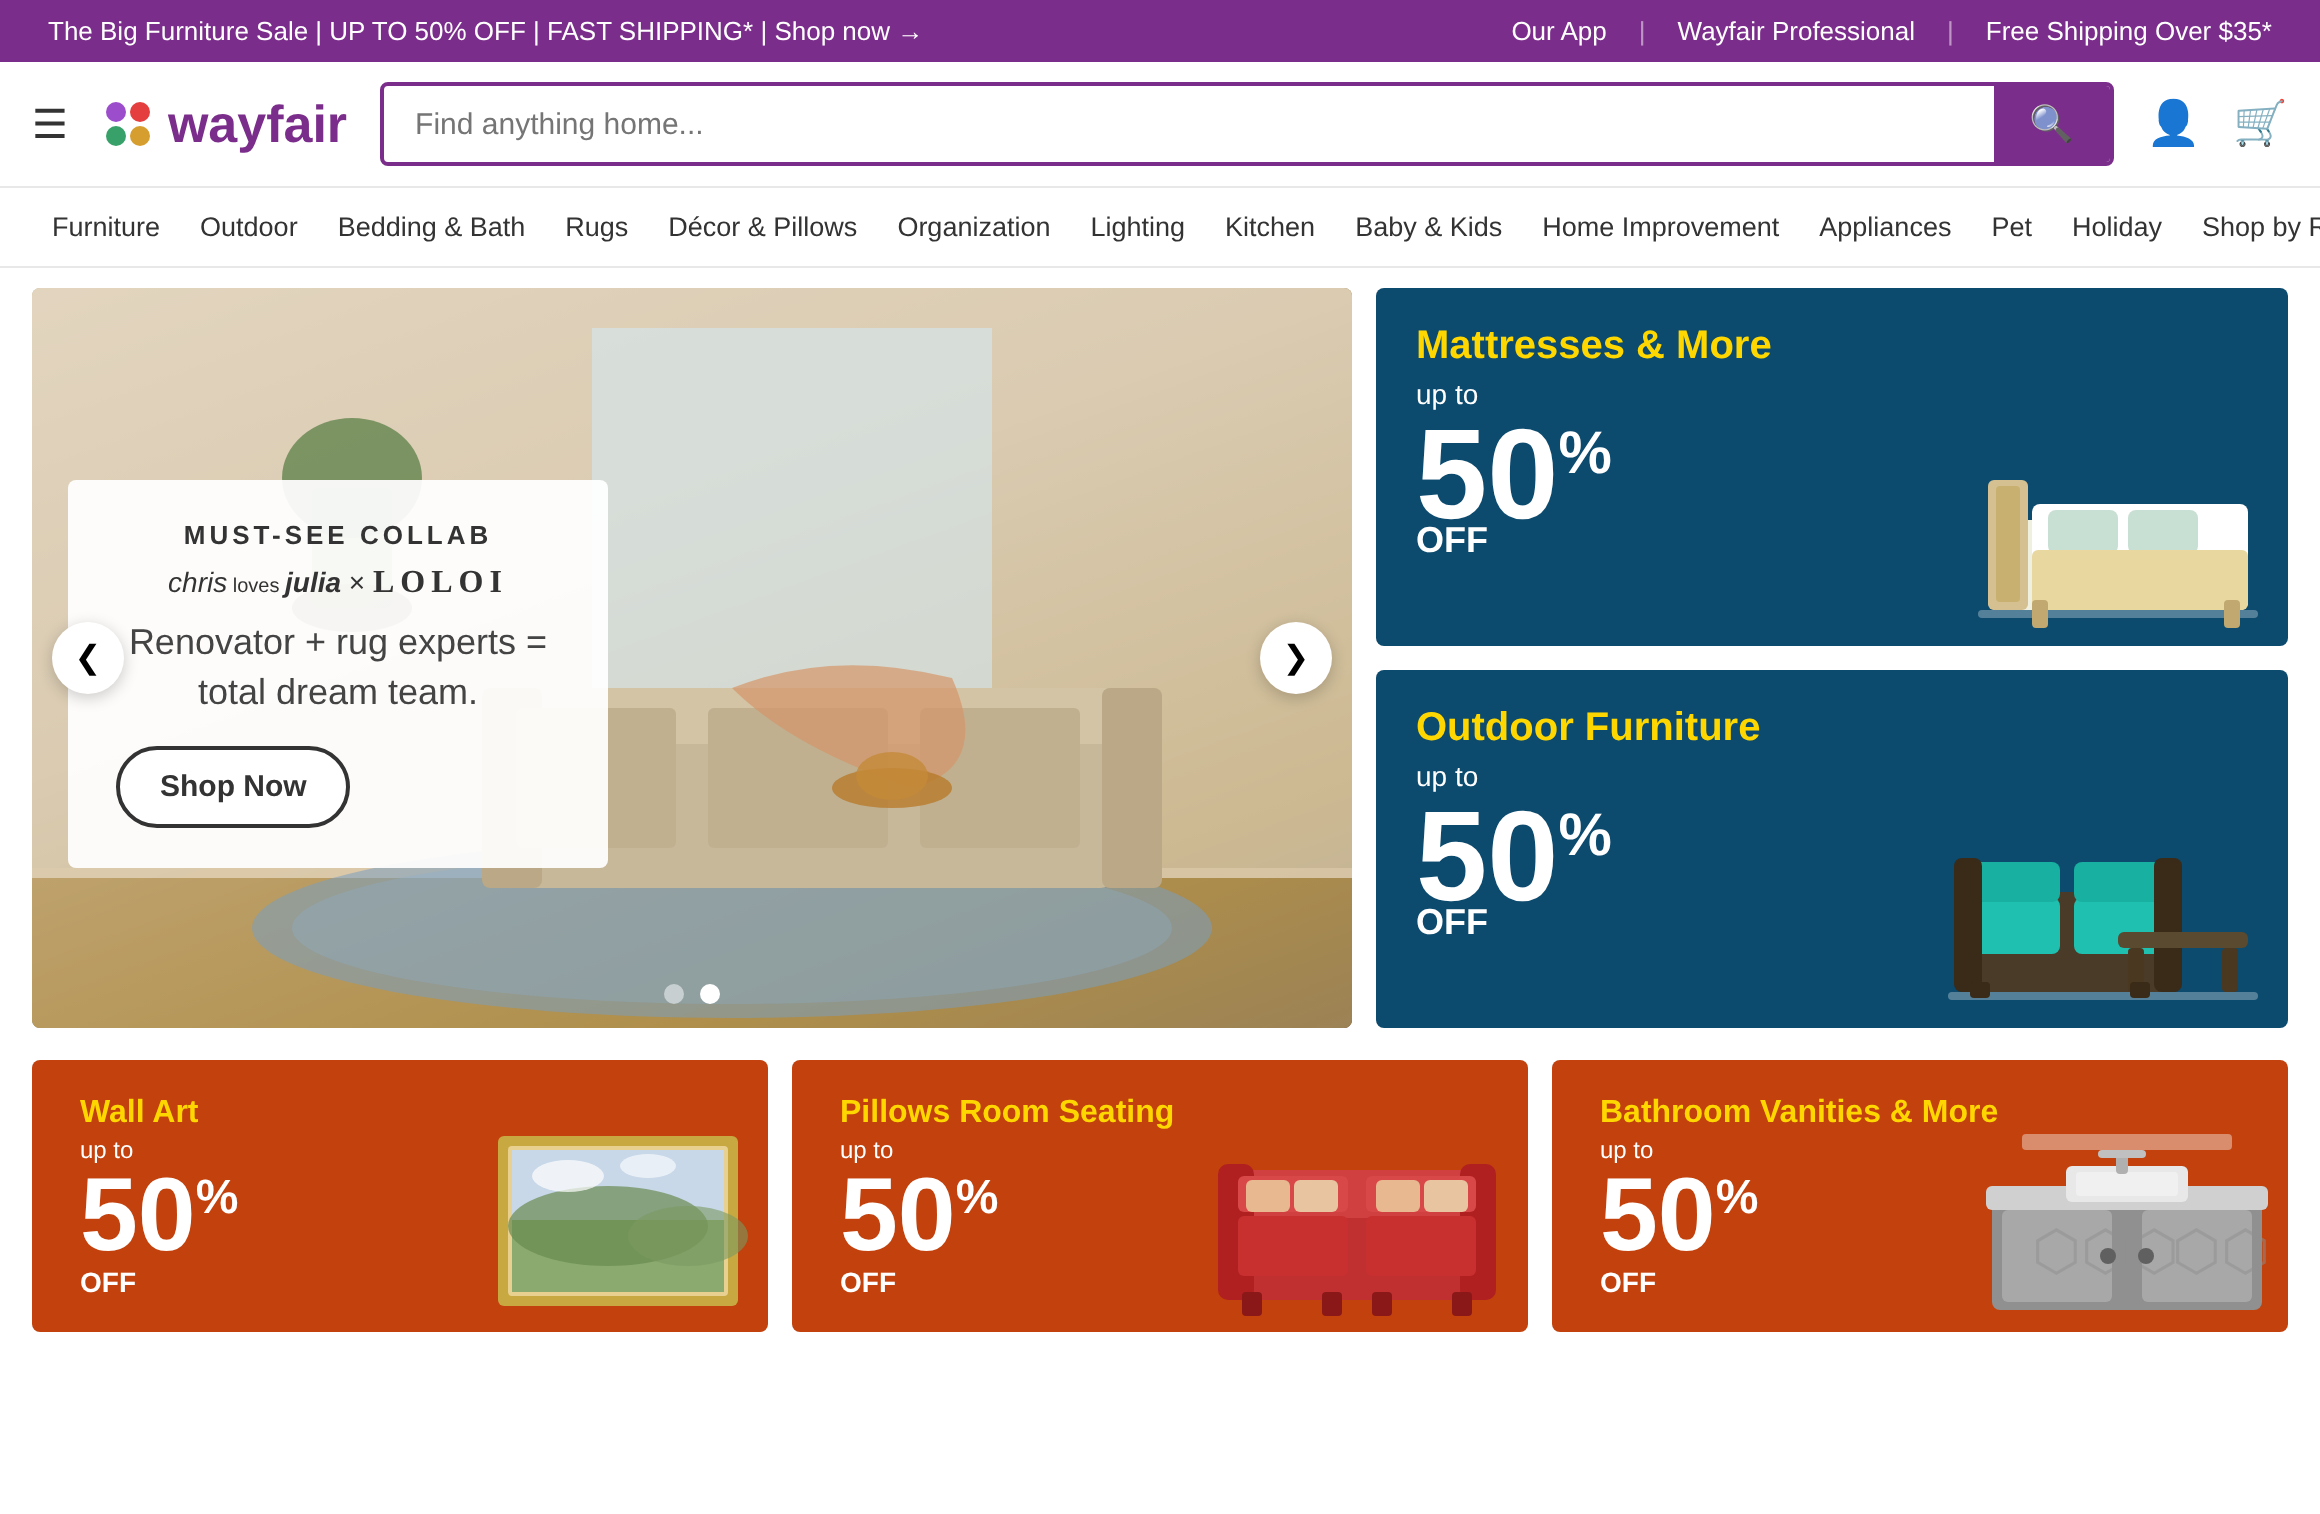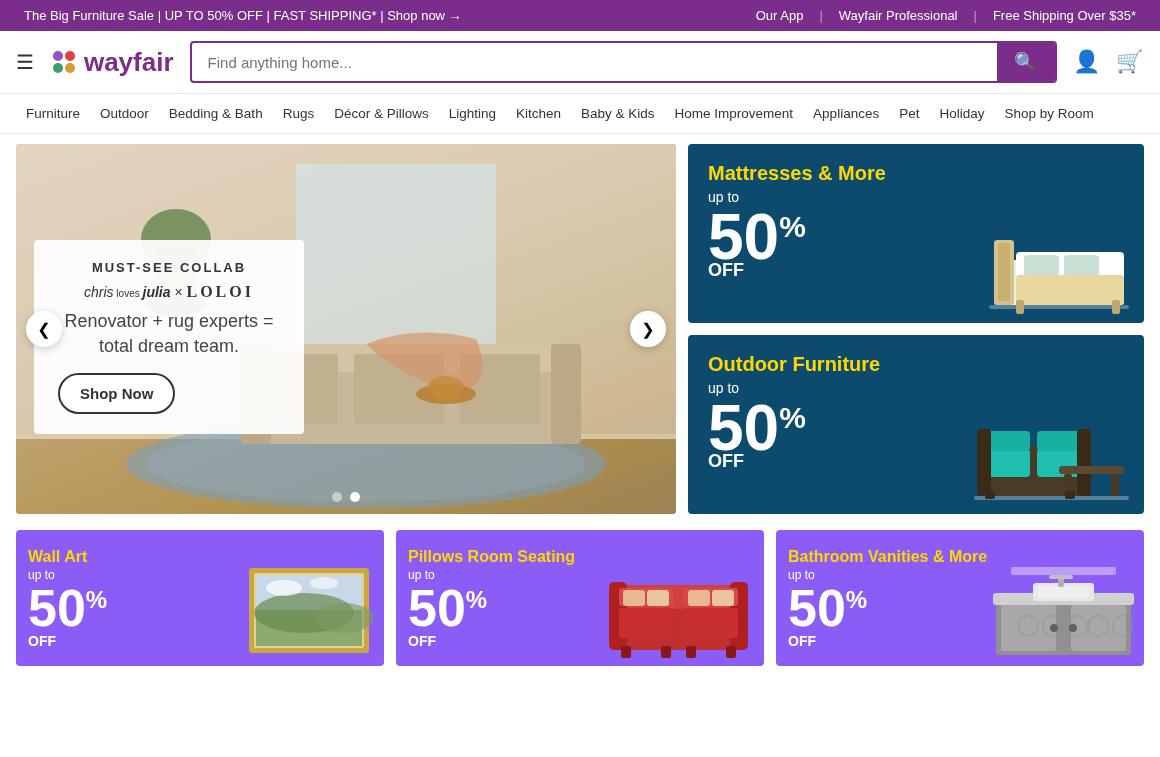--- a/index.html
+++ b/index.html
@@ -235,23 +235,23 @@
     }
 
     
     .bottom-cards {
       display: grid;
       grid-template-columns: repeat(3, 1fr);
       gap: 12px;
       margin-top: 8px;
     }
     .bottom-card {
-      background: #8b5cf6;
+      background: #c2410c;
       border-radius: 4px;
-      padding: 18px 12px;
+      padding: 18px 24px;
       position: relative;
       overflow: hidden;
       min-height: 135px;
       display: flex;
       align-items: flex-start;
     }
     .bottom-card-content { z-index: 1; }
     .bottom-card-title {
       font-size: 16px;
       font-weight: 700;
@@ -324,20 +324,21 @@
     <span class="header-icon">🛒</span>
   </div>
 </div>
 
 <nav class="nav">
   <a>Furniture</a>
   <a>Outdoor</a>
   <a>Bedding &amp; Bath</a>
   <a>Rugs</a>
   <a>Décor &amp; Pillows</a>
+  <a>Organization</a>
   <a>Lighting</a>
   <a>Kitchen</a>
   <a>Baby &amp; Kids</a>
   <a>Home Improvement</a>
   <a>Appliances</a>
   <a>Pet</a>
   <a>Holiday</a>
   <a>Shop by Room</a>
 
 </nav>

